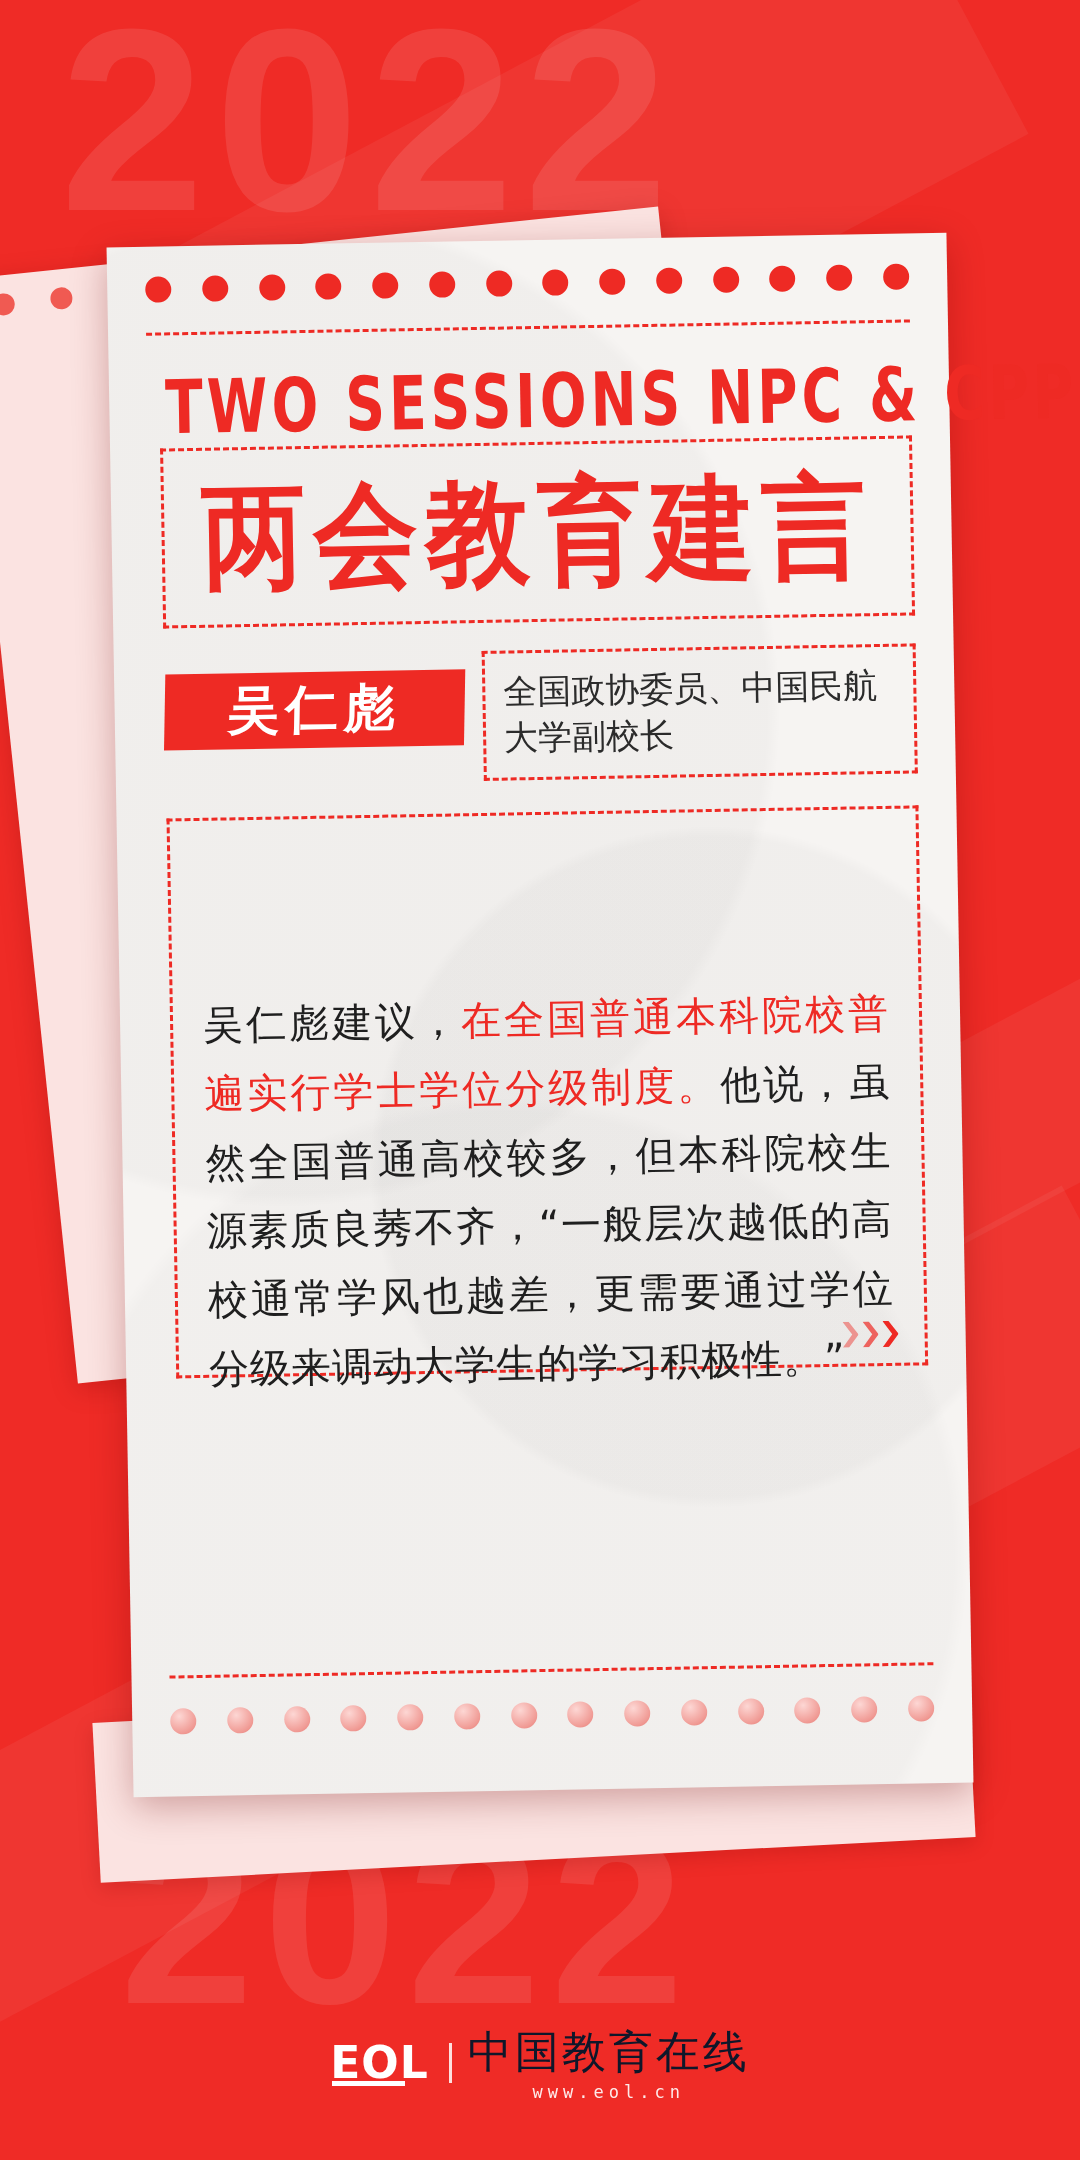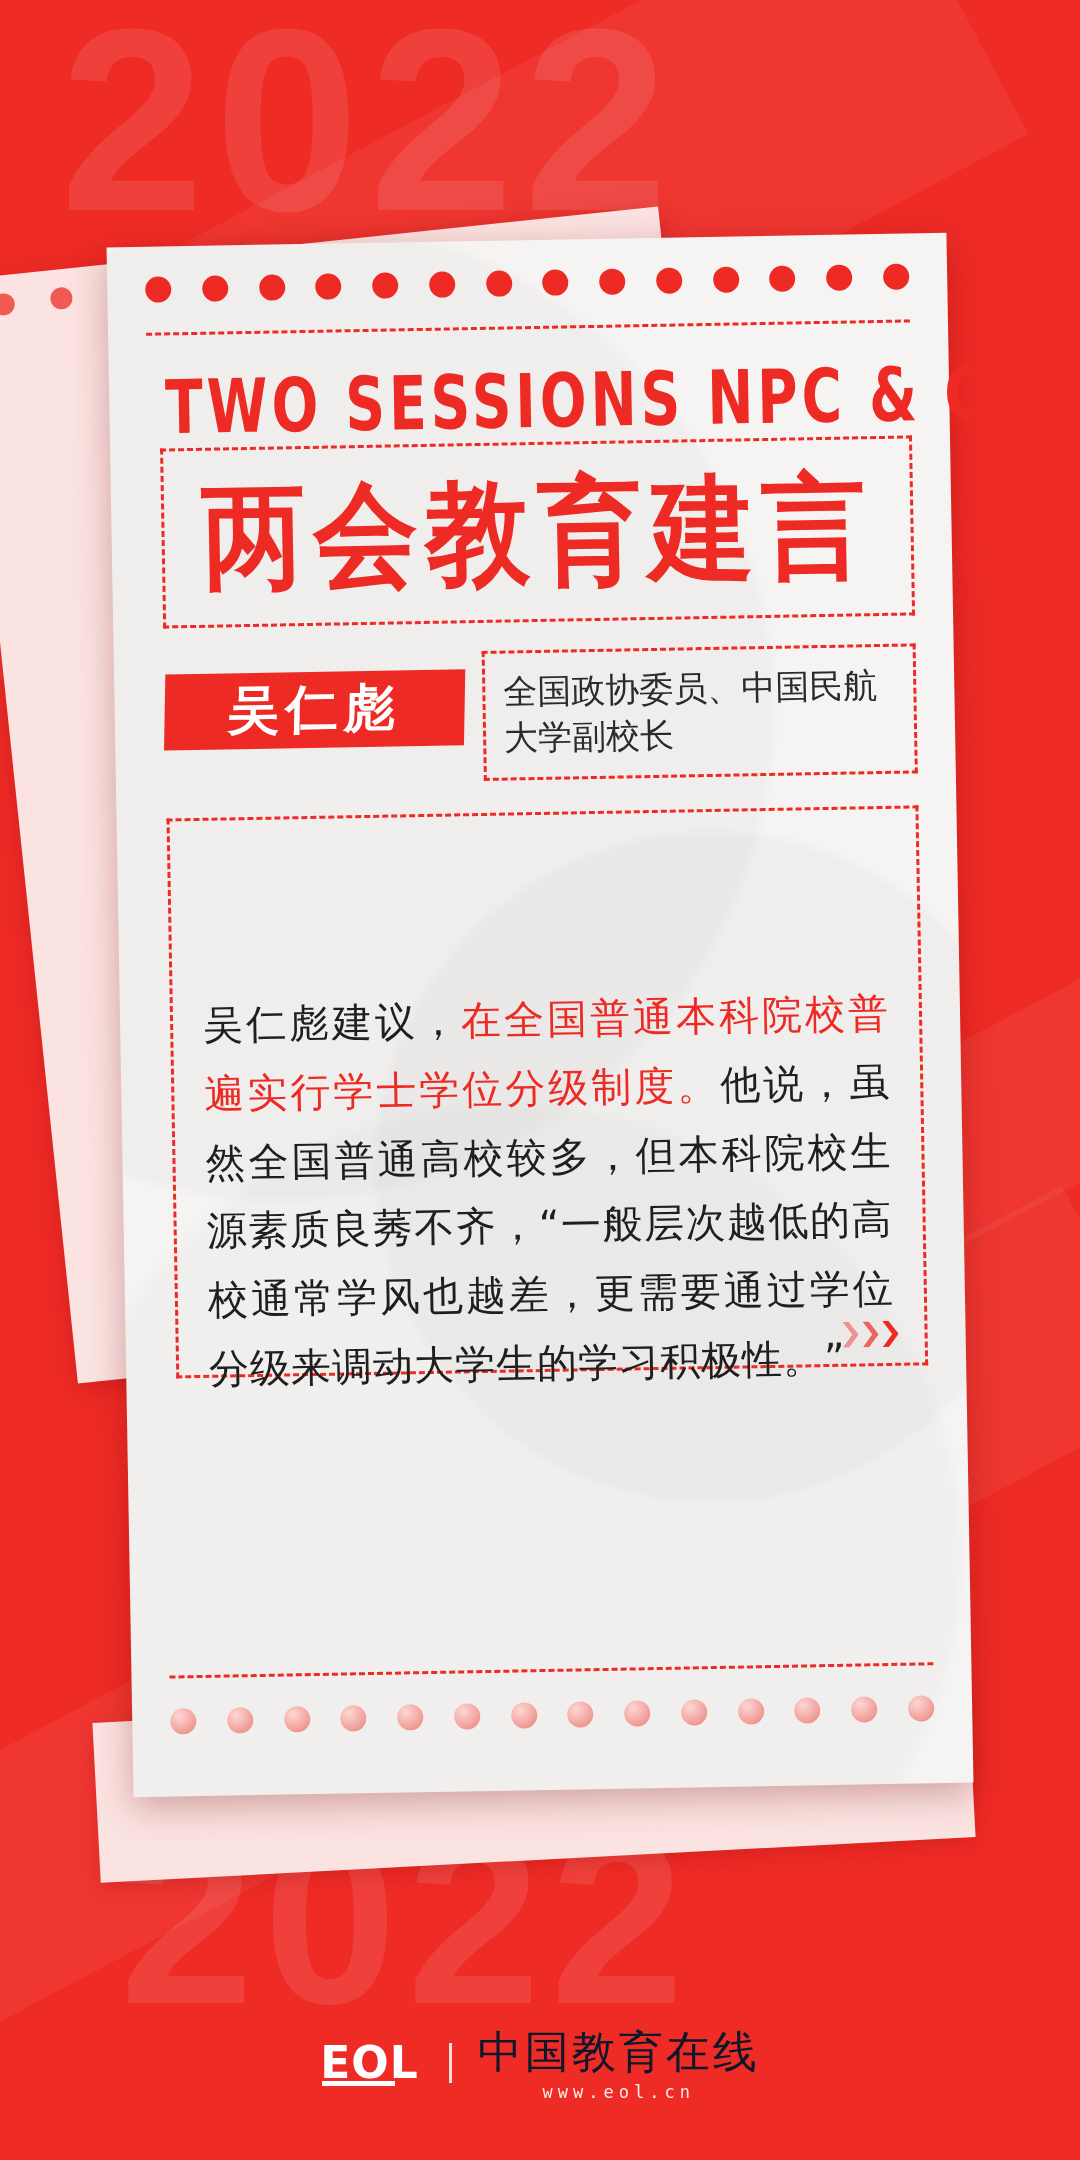--- a/index.html
+++ b/index.html
@@ -236,21 +236,21 @@
   .chevrons i:nth-child(2){opacity:.7}
 
   
   .footer {
     position: absolute;
     left: 0; right: 0;
     bottom: 58px;
     display: flex;
     align-items: center;
     justify-content: center;
-    gap: 26px;
+    gap: 16px;
   }
   .footer .eol {
     color: #ffffff;
     font-size: 44px;
     font-weight: bold;
     letter-spacing: 1px;
     font-family: "DejaVu Sans", sans-serif;
     position: relative;
     padding-right: 4px;
   }

